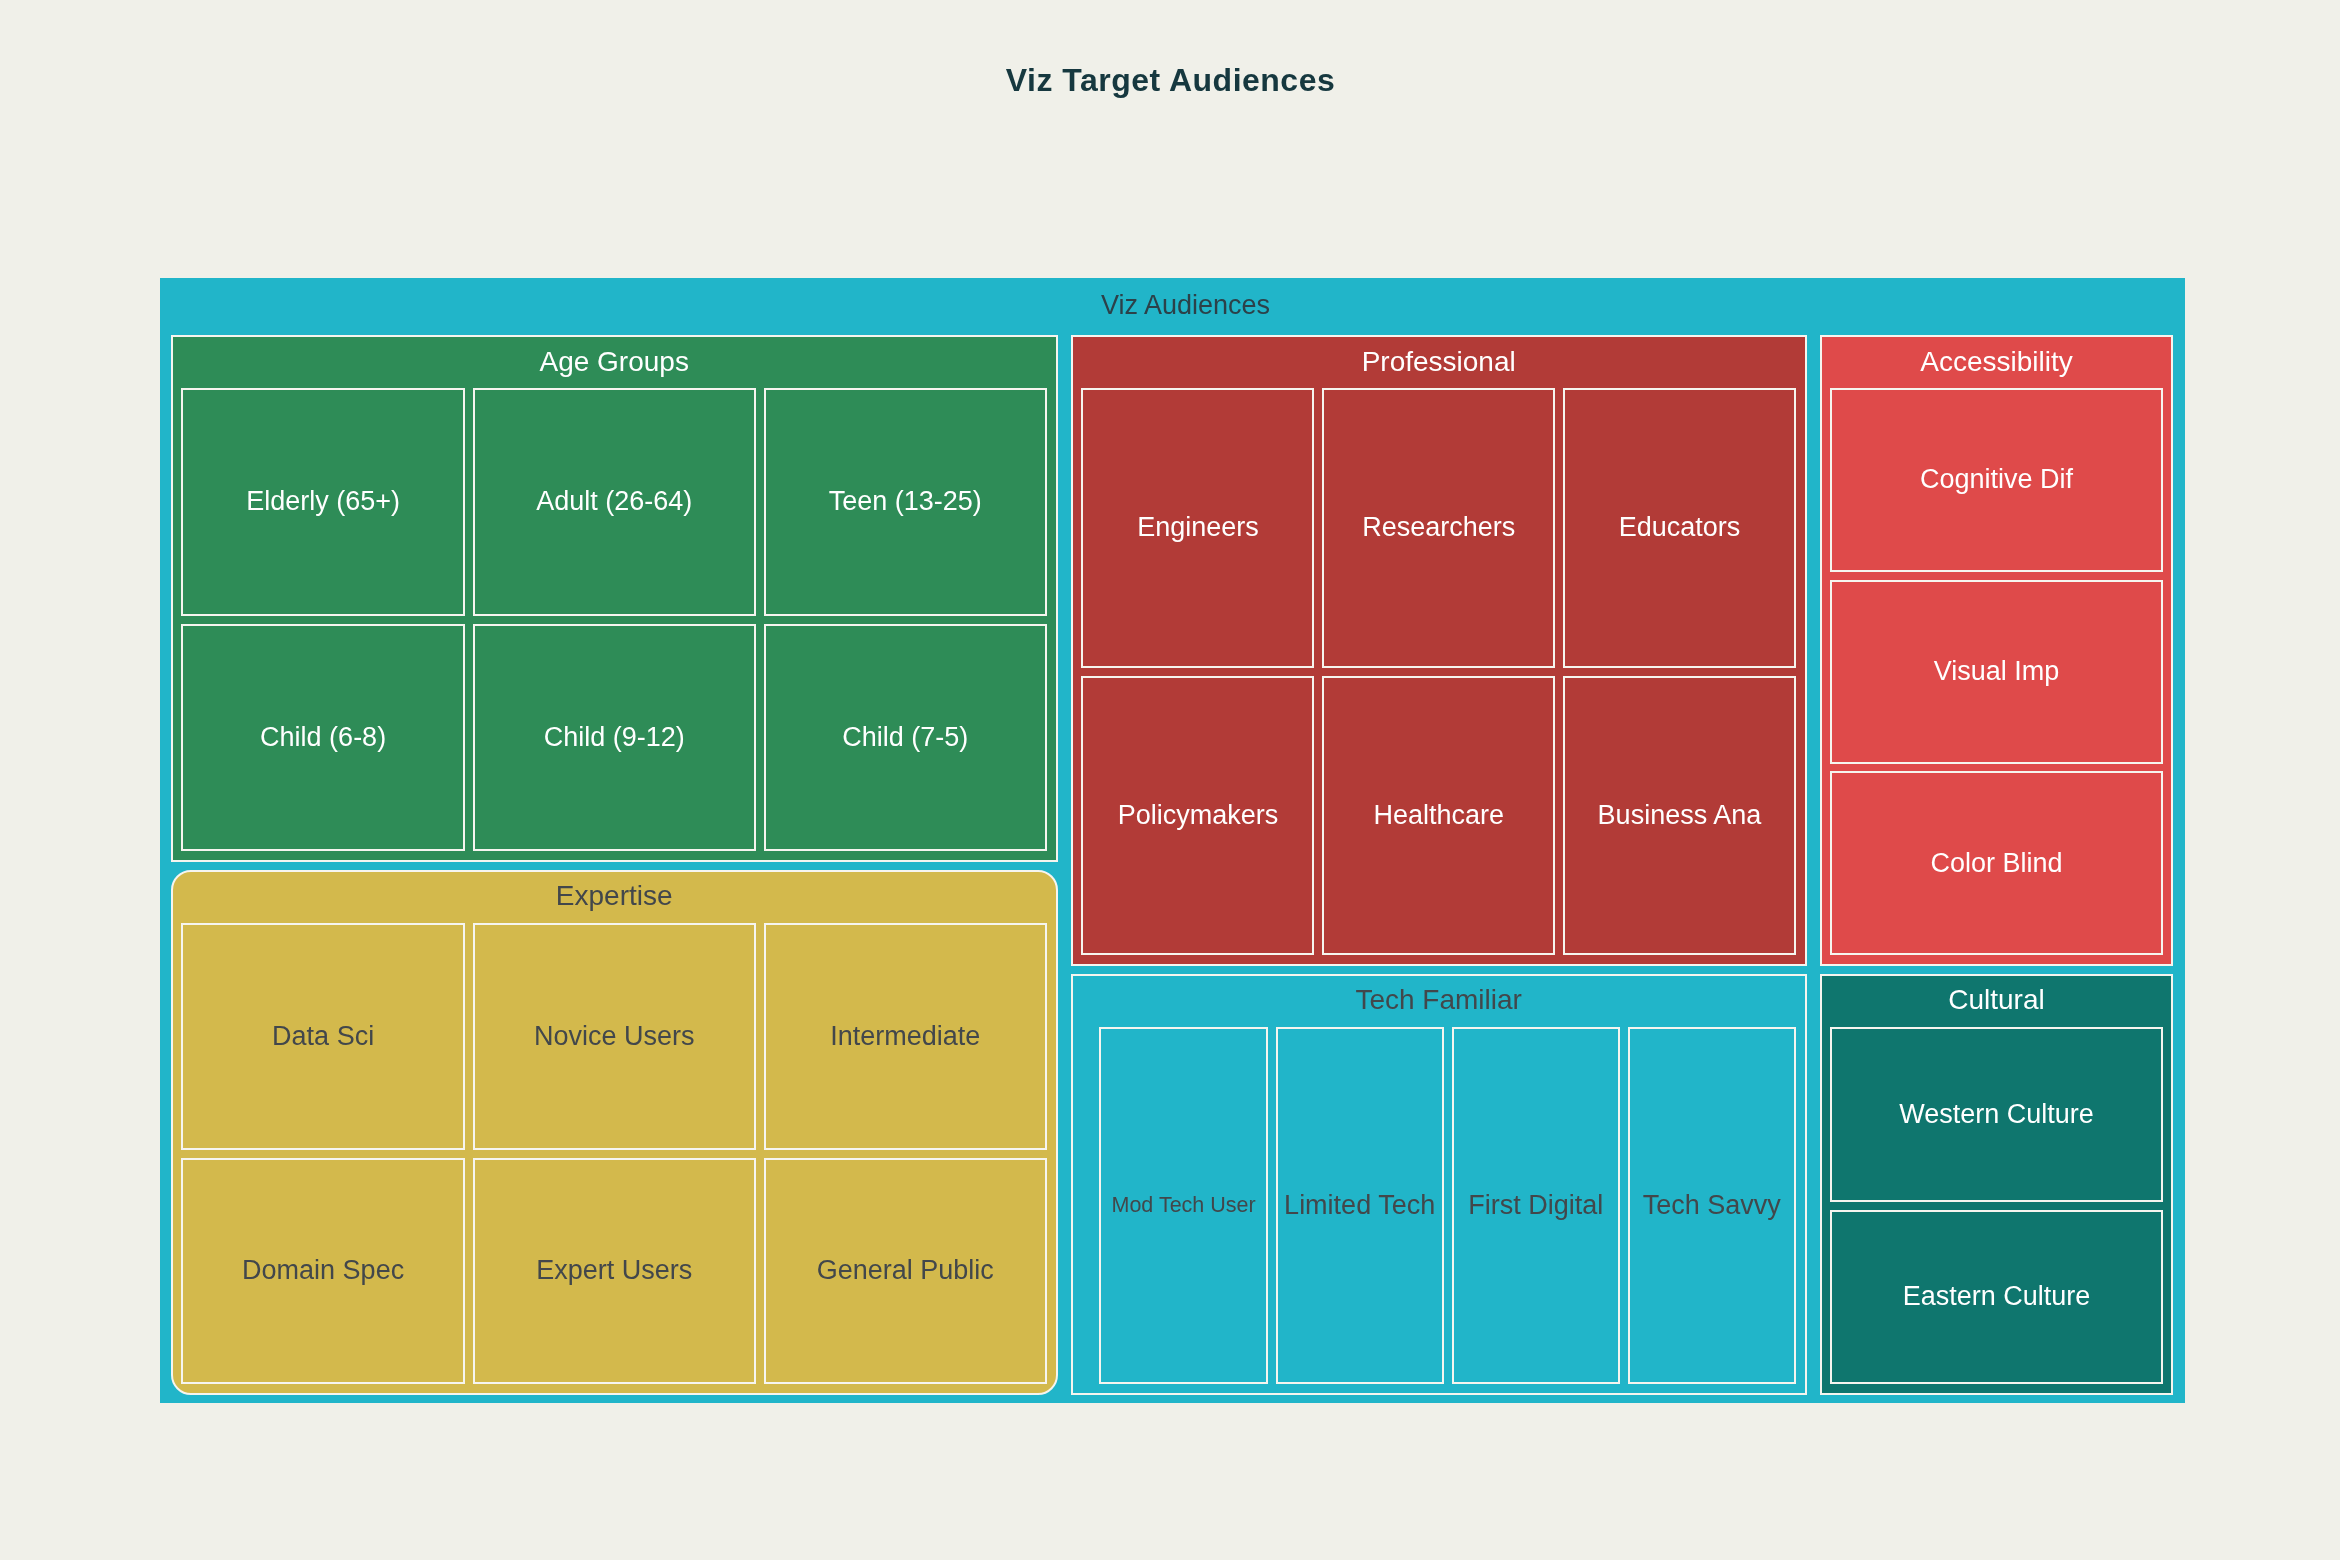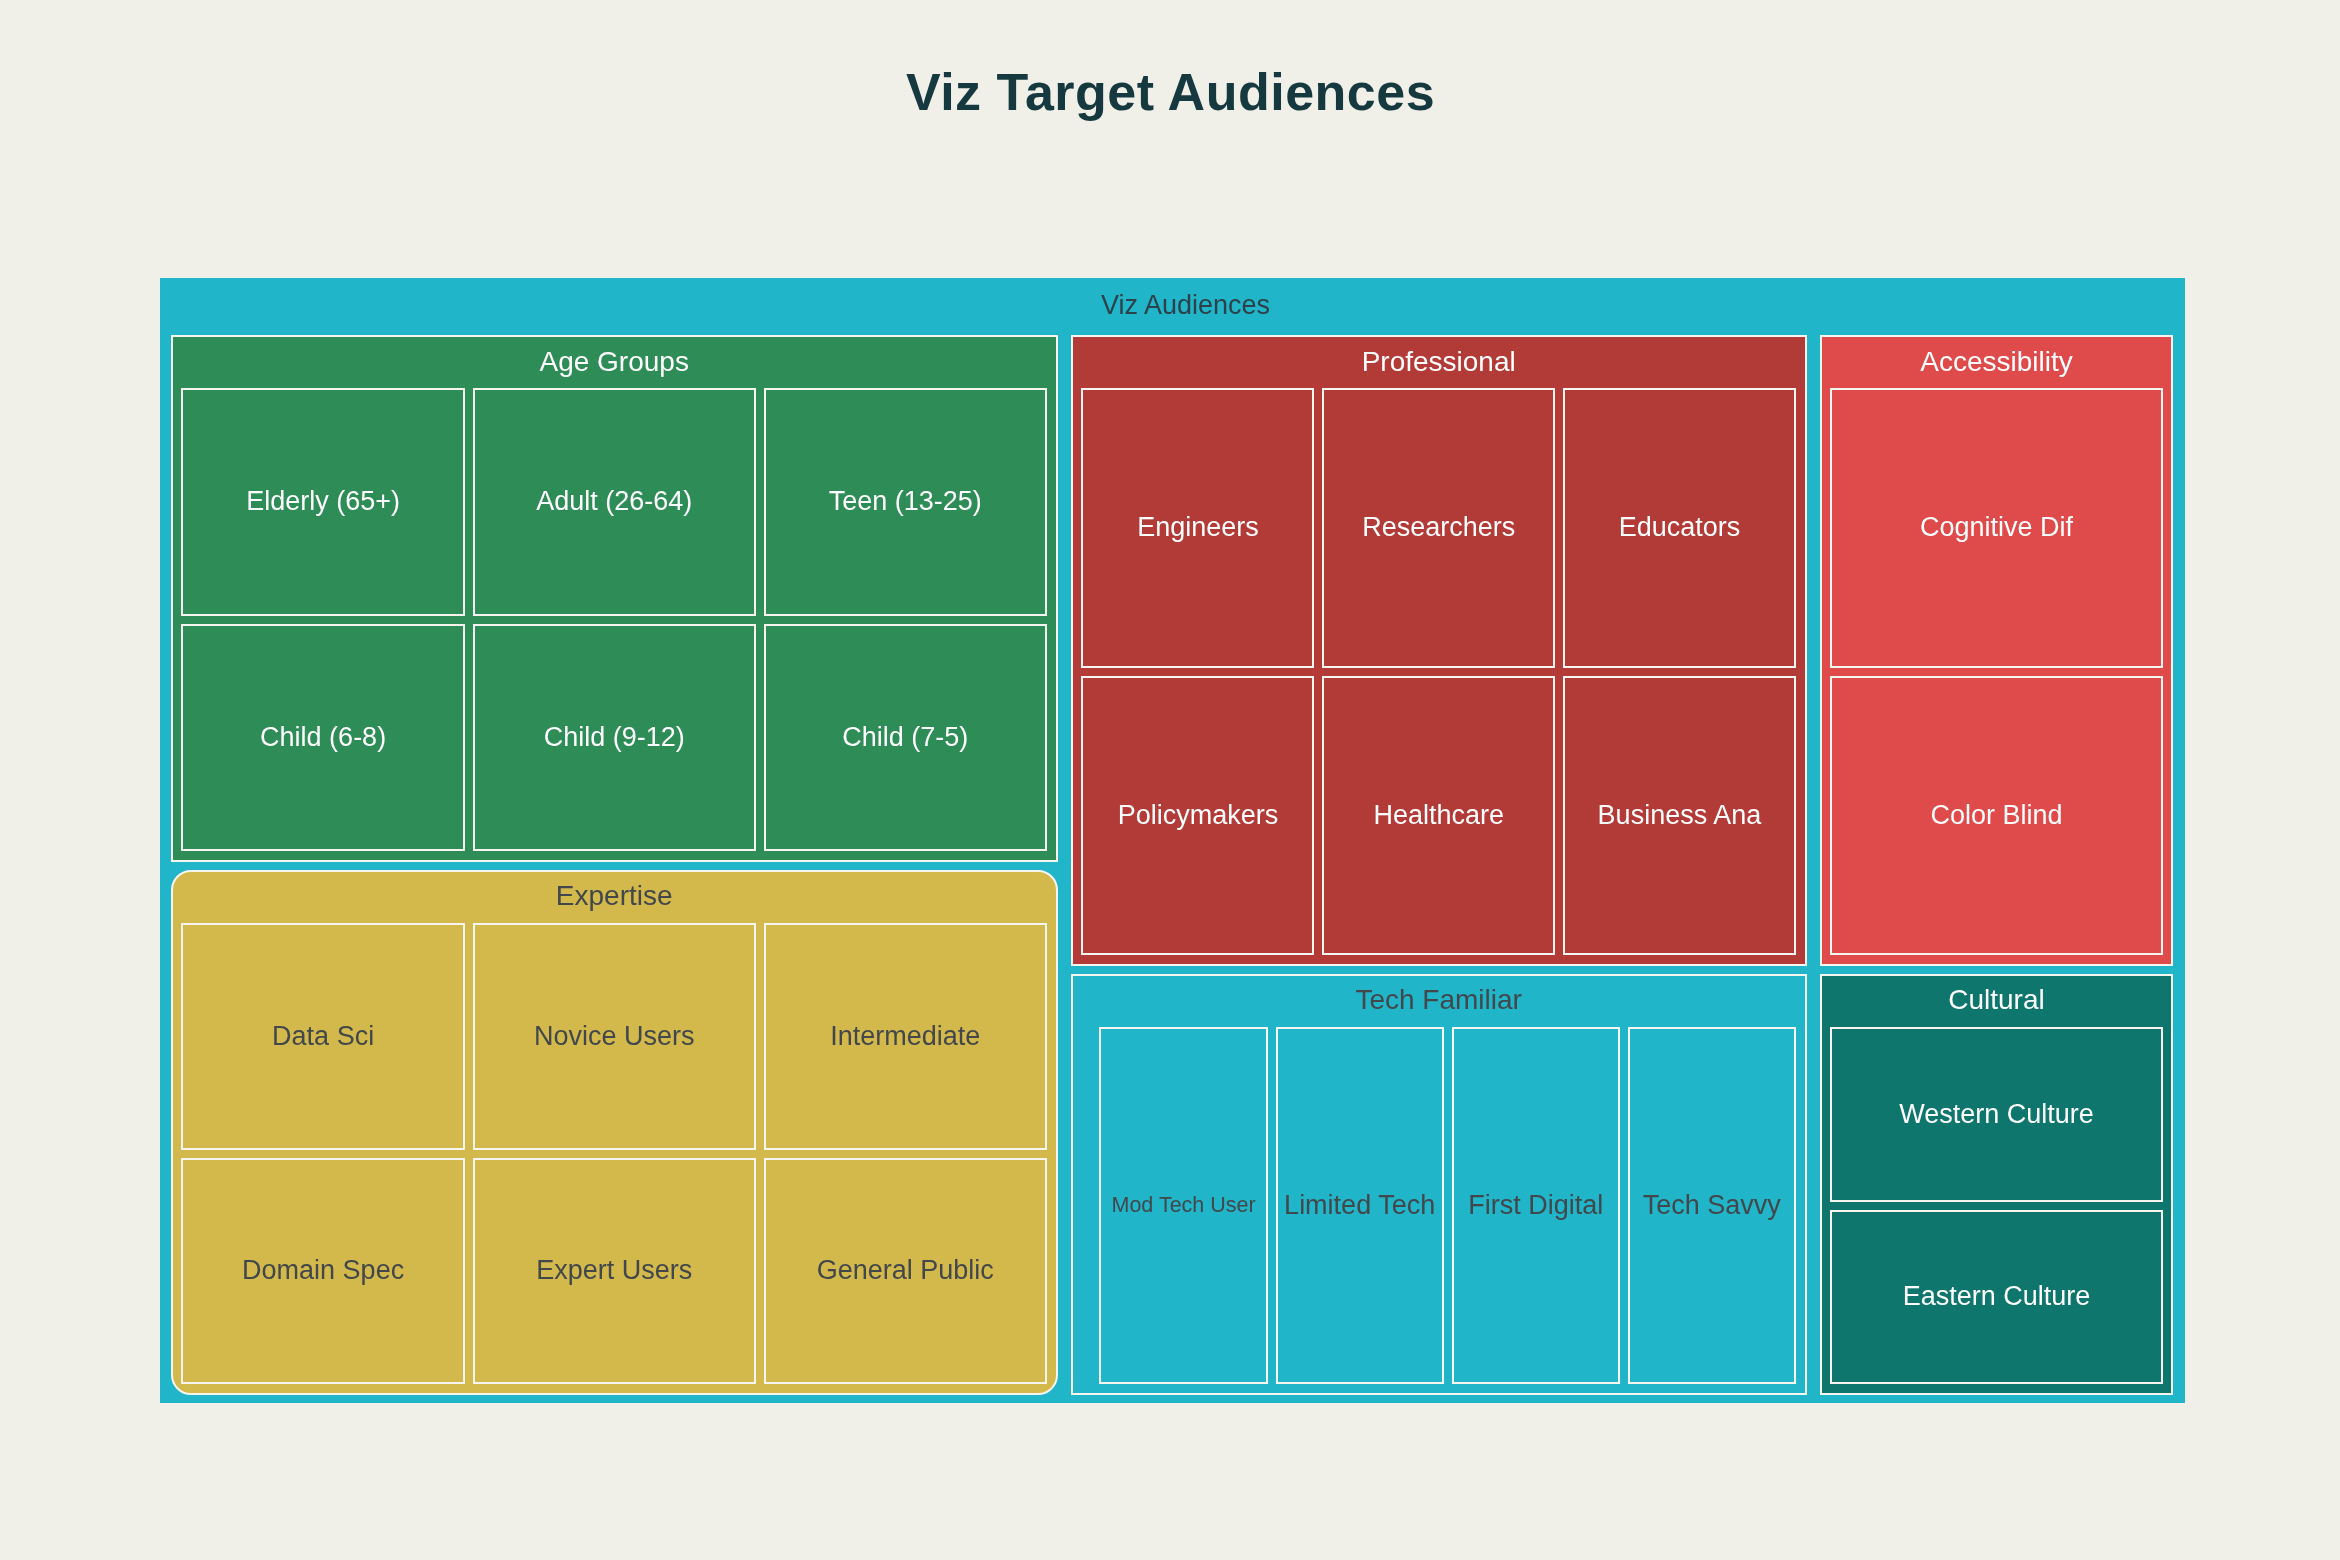--- a/index.html
+++ b/index.html
@@ -14,21 +14,21 @@
     font-family: "Liberation Sans", sans-serif;
     overflow: hidden;
   }
 
   .page-title {
     position: absolute;
     top: 62px;
     left: 0;
     width: 100%;
     text-align: center;
-    font-size: 52px;
+    font-size: 32px;
     font-weight: 700;
     color: #16383f;
     letter-spacing: 0.5px;
   }
 
   .treemap {
     position: absolute;
     left: 160px;
     top: 278px;
     width: 2025px;
@@ -180,20 +180,21 @@
       </div>
 
     </div>
 
     <div class="col col-right">
 
       <div class="sec sec-accessibility">
         <div class="sec-header light">Accessibility</div>
         <div class="cells cols-1">
           <div class="cell light">Cognitive Dif</div>
+          <div class="cell light">Visual Imp</div>
           <div class="cell light">Color Blind</div>
         </div>
       </div>
 
       <div class="sec sec-cultural">
         <div class="sec-header light">Cultural</div>
         <div class="cells cols-1">
           <div class="cell light">Western Culture</div>
           <div class="cell light">Eastern Culture</div>
         </div>

